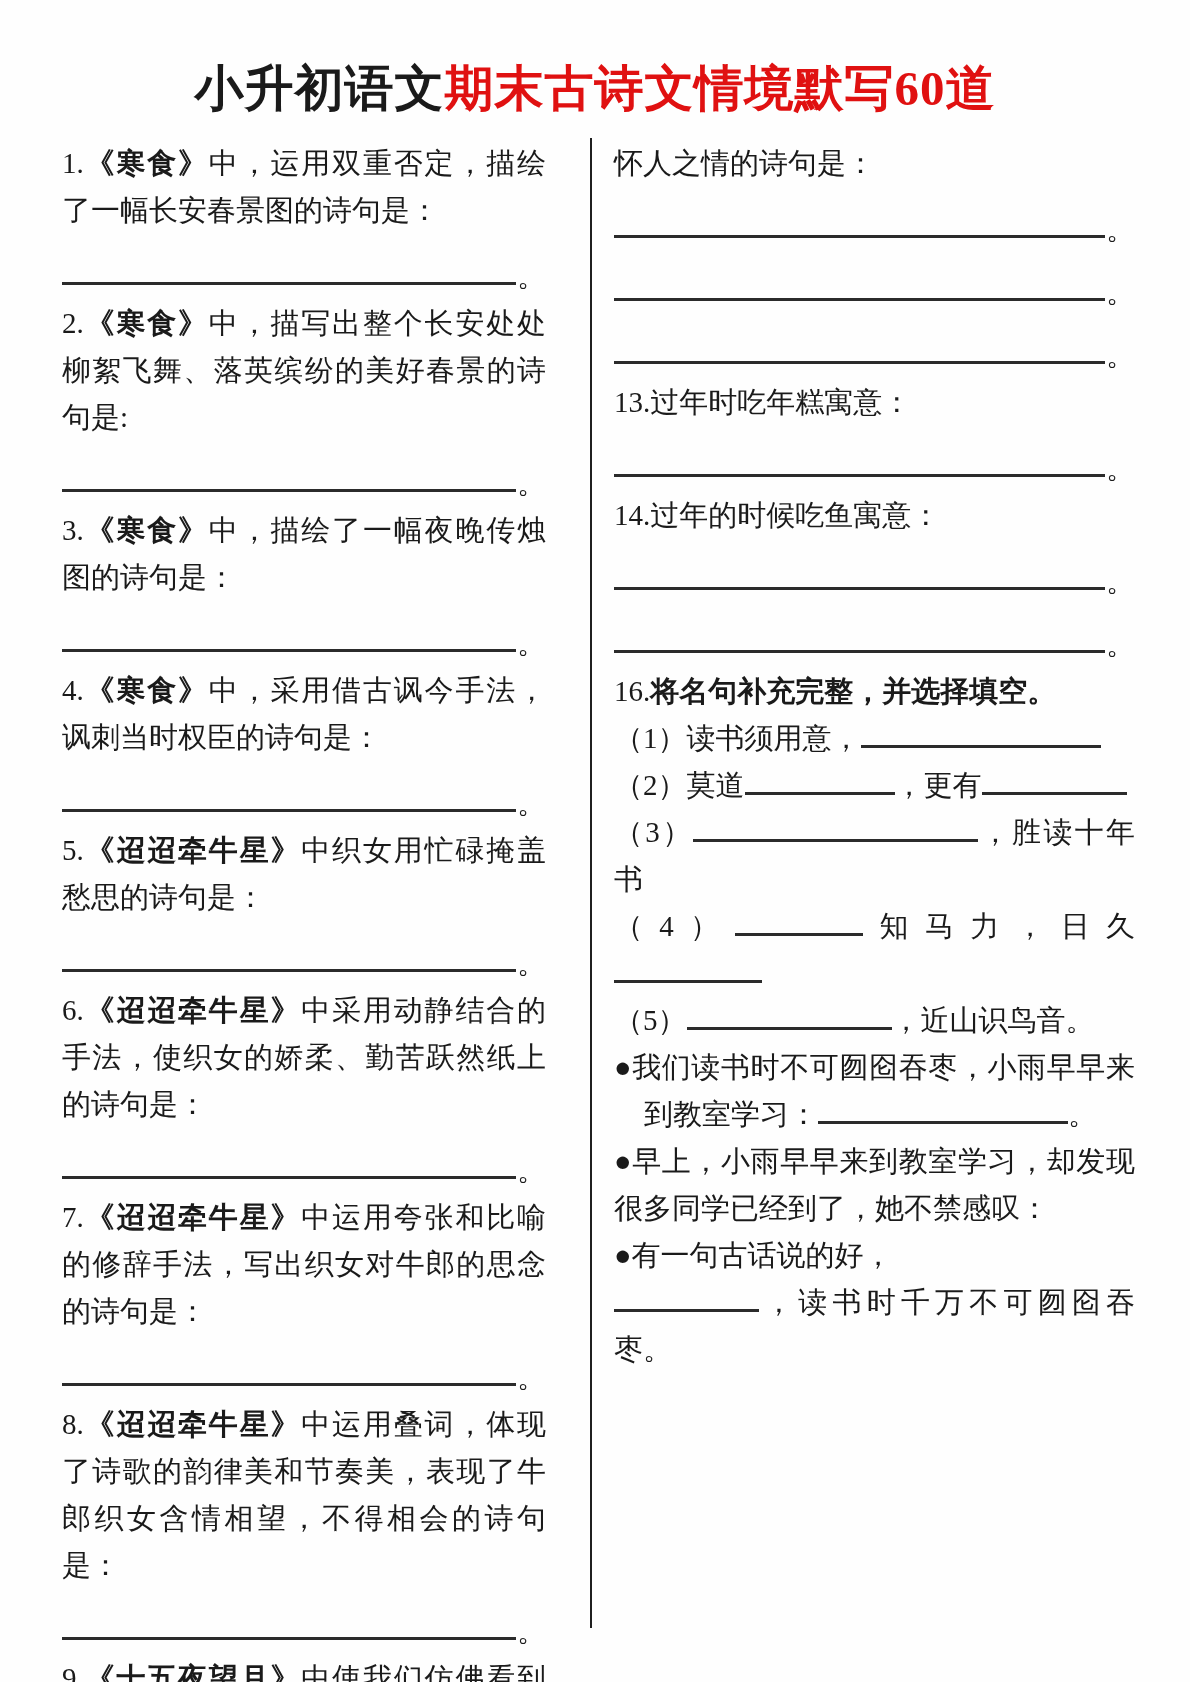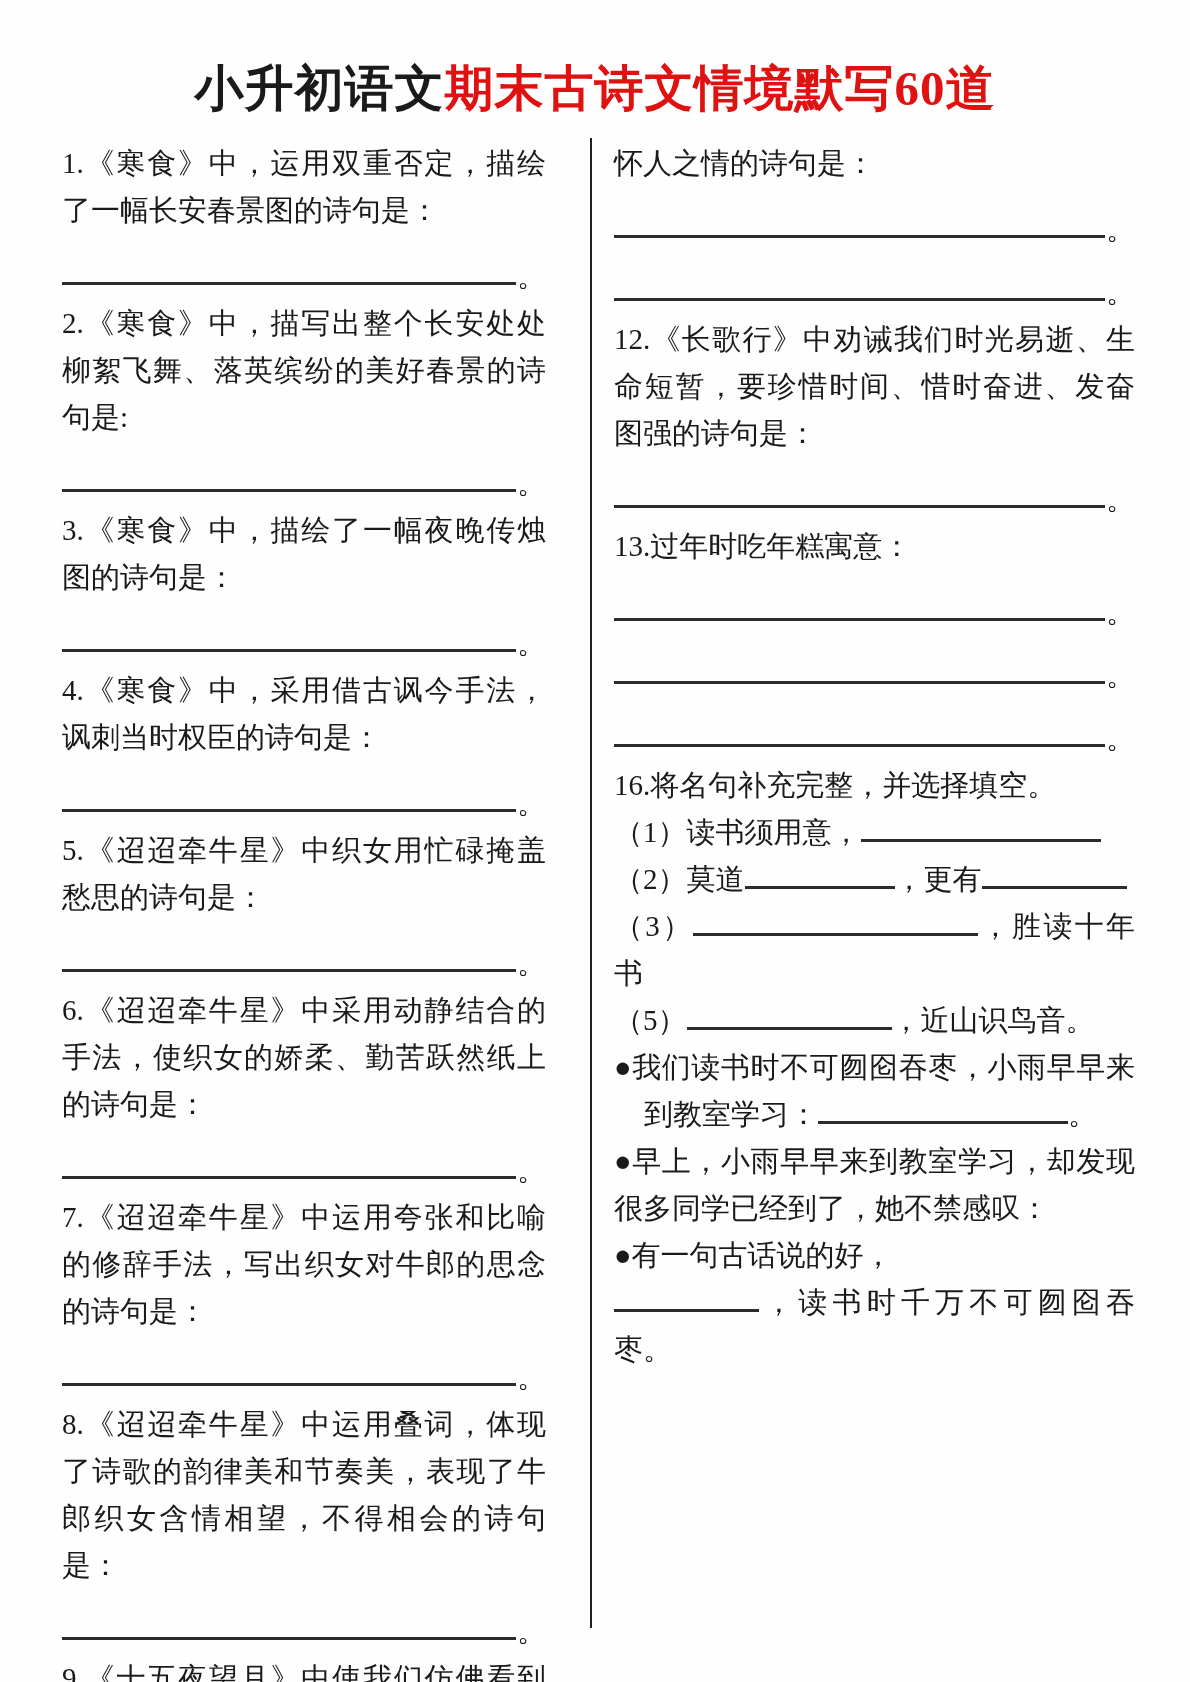--- a/index.html
+++ b/index.html
@@ -48,21 +48,21 @@
   }
 
   .qtext {
     margin: 0;
     font-size: 29px;
     line-height: 47px;
     text-align: justify;
     text-justify: inter-ideograph;
     color: #1a1a1a;
   }
-  .qtext .bold { font-weight: normal; }
+  .qtext .bold { font-weight: bold; }
   .hang { padding-left: 30px; text-indent: -30px; }
 
   .iblank {
     display: inline-block;
     height: 8px;
     border-bottom: 3px solid #2b2b2b;
   }
 
   .answer {
     position: relative;
@@ -143,42 +143,43 @@
     <div class="col-right" id="col-right">
         <p class="qtext"><span>怀人之情的诗句是：</span></p>
         <div class="answer">
           <span class="aline" style="border-bottom-color: rgb(43, 43, 43);"></span>
           <span class="aperiod">。</span>
         </div>
         <div class="answer">
           <span class="aline" style="border-bottom-color: rgb(43, 43, 43);"></span>
           <span class="aperiod">。</span>
         </div>
-        <p class="qtext"><span>12.</span><span class="bold">《长歌行》</span><span>中劝诫我们时光易逝、生命短暂，要珍惜时间、惜时奋进、发奋图强的诗句是：</span></p>
         <div class="answer">
           <span class="aline" style="border-bottom-color: rgb(43, 43, 43);"></span>
           <span class="aperiod">。</span>
         </div>
         <p class="qtext"><span>13.过年时吃年糕寓意：</span></p>
         <div class="answer">
           <span class="aline" style="border-bottom-color: rgb(43, 43, 43);"></span>
           <span class="aperiod">。</span>
         </div>
+        <p class="qtext"><span>14.过年的时候吃鱼寓意：</span></p>
         <div class="answer">
           <span class="aline" style="border-bottom-color: rgb(43, 43, 43);"></span>
           <span class="aperiod">。</span>
         </div>
         <div class="answer">
           <span class="aline" style="border-bottom-color: rgb(43, 43, 43);"></span>
           <span class="aperiod">。</span>
         </div>
         <p class="qtext"><span>16.</span><span class="bold">将名句补充完整，并选择填空。</span></p>
         <p class="qtext"><span>（1）读书须用意，</span><span class="iblank" style="width: 240px; border-bottom-color: rgb(43, 43, 43);"></span></p>
         <p class="qtext"><span>（2）莫道</span><span class="iblank" style="width: 150px; border-bottom-color: rgb(43, 43, 43);"></span><span>，更有</span><span class="iblank" style="width: 145px; border-bottom-color: rgb(43, 43, 43);"></span></p>
         <p class="qtext"><span>（3）</span><span class="iblank" style="width: 285px; border-bottom-color: rgb(43, 43, 43);"></span><span>，胜读十年书</span></p>
+        <p class="qtext"><span>（4）</span><span class="iblank" style="width: 128px; border-bottom-color: rgb(43, 43, 43);"></span><span>知马力，日久</span><span class="iblank" style="width: 148px; border-bottom-color: rgb(43, 43, 43);"></span></p>
         <p class="qtext"><span>（5）</span><span class="iblank" style="width: 205px; border-bottom-color: rgb(43, 43, 43);"></span><span>，近山识鸟音。</span></p>
         <p class="qtext hang"><span>●我们读书时不可囫囵吞枣，小雨早早来到教室学习：</span><span class="iblank" style="width: 250px; border-bottom-color: rgb(43, 43, 43);"></span><span>。</span></p>
         <p class="qtext"><span>●早上，小雨早早来到教室学习，却发现很多同学已经到了，她不禁感叹：</span></p>
         <p class="qtext"><span>●有一句古话说的好，</span><br><span class="iblank" style="width: 145px; border-bottom-color: rgb(43, 43, 43);"></span><span>，读书时千万不可囫囵吞枣。</span></p>
         <div class="answer"></div>
       </div>
   </div>
 </div>
 
 </body></html>

